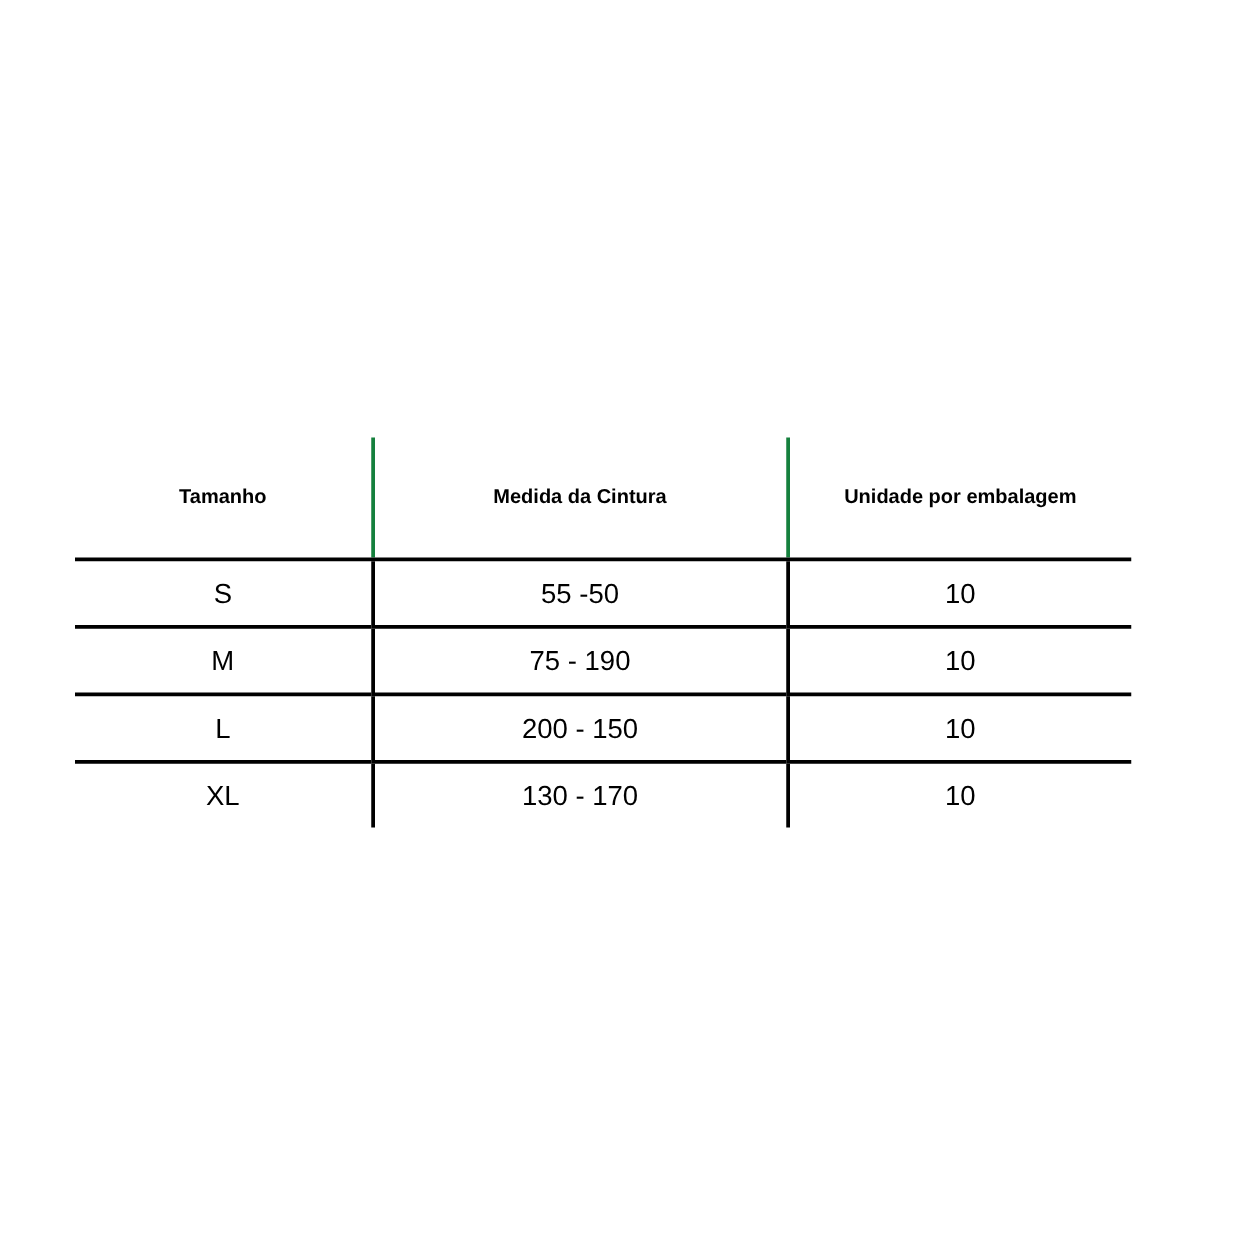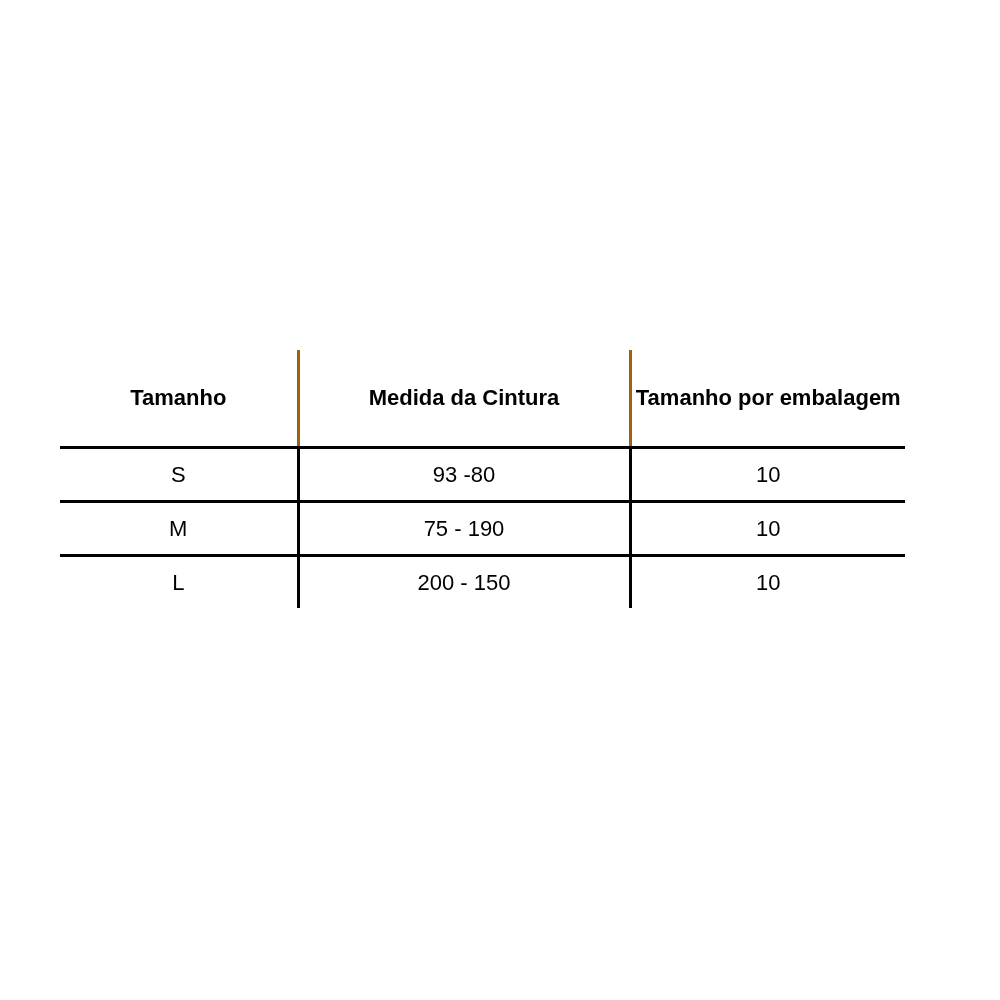--- a/index.html
+++ b/index.html
@@ -36,29 +36,29 @@
 
   table.size-table th,
   table.size-table td {
     text-align: center;
     vertical-align: middle;
     padding: 0;
     border: none;
   }
   
   thead th {
-    font-size: 22px;
+    font-size: 16px;
     font-weight: bold;
     line-height: 1.32;
     height: 96px;
     padding: 4px 10px 10px 10px;
   }
   
   thead th.vline-left {
-    border-left: 3px solid #a16207;
+    border-left: 3px solid #15803d;
   }
   
   tbody td {
     font-size: 22px;
     font-weight: normal;
     height: 51px;
     padding: 0 10px;
   }
   tbody td.vline-left {
     border-left: 3px solid #000;
@@ -83,35 +83,40 @@
     <table class="size-table">
       <colgroup>
         <col class="c-size">
         <col class="c-waist">
         <col class="c-unit">
       </colgroup>
       <thead>
         <tr class="header-row">
           <th>Tamanho</th>
           <th class="vline-left">Medida da Cintura</th>
-          <th class="vline-left">Tamanho por embalagem</th>
+          <th class="vline-left">Unidade por embalagem</th>
         </tr>
       </thead>
       <tbody>
         <tr>
           <td>S</td>
-          <td class="vline-left">93 -80</td>
+          <td class="vline-left">55 -50</td>
           <td class="vline-left">10</td>
         </tr>
         <tr>
           <td>M</td>
           <td class="vline-left">75 - 190</td>
           <td class="vline-left">10</td>
         </tr>
         <tr>
           <td>L</td>
           <td class="vline-left">200 - 150</td>
           <td class="vline-left">10</td>
         </tr>
+        <tr class="last-row">
+          <td>XL</td>
+          <td class="vline-left">130 - 170</td>
+          <td class="vline-left">10</td>
+        </tr>
       </tbody>
     </table>
   </div>
 </div>
 
 </body></html>

